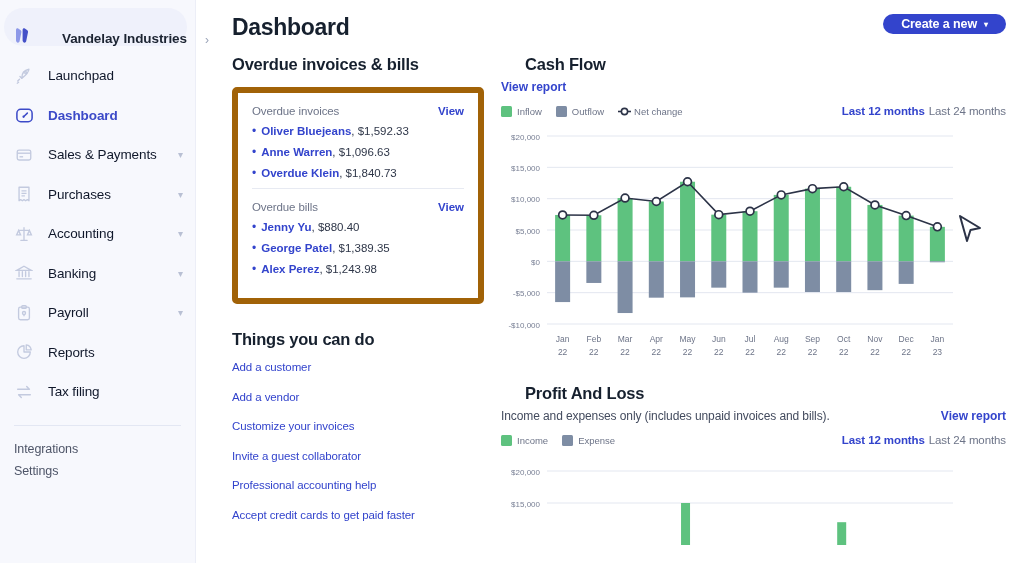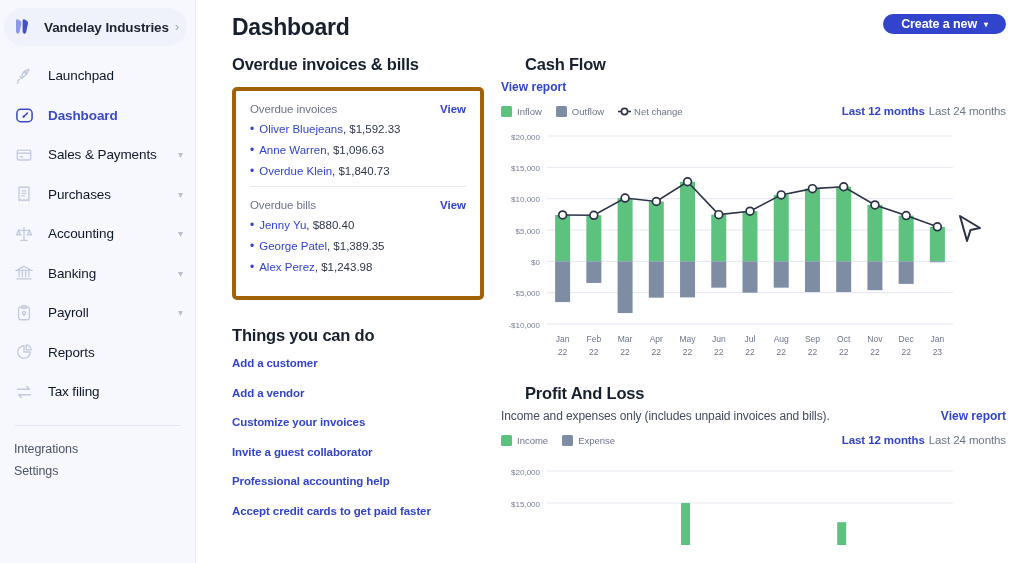--- a/index.html
+++ b/index.html
@@ -15,26 +15,27 @@
   
   .sidebar {
     width: 196px; height: 563px;
     background: #f7f8fd;
     border-right: 1px solid #eceef7;
     flex: 0 0 196px;
     position: relative;
     padding-top: 6px;
   }
   .company {
-    display: flex; align-items: center;
+    display: flex; align-items: flex-end;
     height: 38px; margin: 2px 8px 10px 4px;
     padding: 0 8px 0 10px;
     background: #eff1fb;
     border-radius: 19px;
     cursor: pointer;
+    gap: 18px;
   }
   .company-logo { width: 22px; height: 20px; flex: 0 0 22px; position: relative; margin-right: 8px; }
   .company-name {
     font-size: 13.5px; font-weight: bold; color: #1c2432;
     letter-spacing: -0.1px; white-space: nowrap;
   }
   .company-chev { margin-left: auto; color: #9aa3b8; font-size: 12px; line-height: 1; }
 
   .nav-item {
     display: flex; align-items: center;
@@ -88,39 +89,39 @@
   .col-left { width: 252px; flex: 0 0 252px; }
   .col-right { flex: 1; padding-left: 17px; padding-right: 18px; }
 
   .sec-title {
     font-size: 16.5px; font-weight: bold; color: #16202e;
     letter-spacing: -0.2px; margin-bottom: 13px;
   }
 
   
   .card {
-    border: 4px solid #a16207; border-radius: 5px; background: #fff;
+    border: 6px solid #a16207; border-radius: 5px; background: #fff;
     padding: 12px 14px 14px 14px;
   }
   .card-head {
     display: flex; justify-content: space-between; align-items: baseline;
     margin-bottom: 8px;
   }
   .card-head-label { font-size: 11.5px; color: #6d7488; letter-spacing: -0.1px; }
   .view-link { font-size: 11.5px; color: #3344cc; font-weight: bold; cursor: pointer; }
 
   .li { display: flex; align-items: baseline; font-size: 11.5px; margin-bottom: 9px; }
   .li .dot { color: #3344cc; margin-right: 5px; font-size: 12px; line-height: 1; }
-  .li .who { color: #3344cc; font-weight: normal; cursor: pointer; }
+  .li .who { color: #3344cc; font-weight: bold; cursor: pointer; }
   .li .amt { color: #2e3648; }
   .card-sep { height: 1px; background: #e7eaf2; margin: 5px 0 12px 0; }
 
   .things { margin-top: 26px; }
   .thing-link {
-    display: block; font-size: 11.5px; font-weight: bold; color: #3344cc;
+    display: block; font-size: 11.5px; font-weight: normal; color: #3344cc;
     line-height: 1; margin-bottom: 18px; cursor: pointer; letter-spacing: -0.1px;
   }
 
   
   .chart-title { font-size: 16.5px; font-weight: bold; color: #16202e; letter-spacing: -0.2px; margin-left: 24px; }
   .chart-subrow {
     display: flex; justify-content: space-between; align-items: baseline;
     margin-top: 6px;
   }
   .chart-sub { font-size: 12px; color: #434b5e; letter-spacing: -0.1px; }

